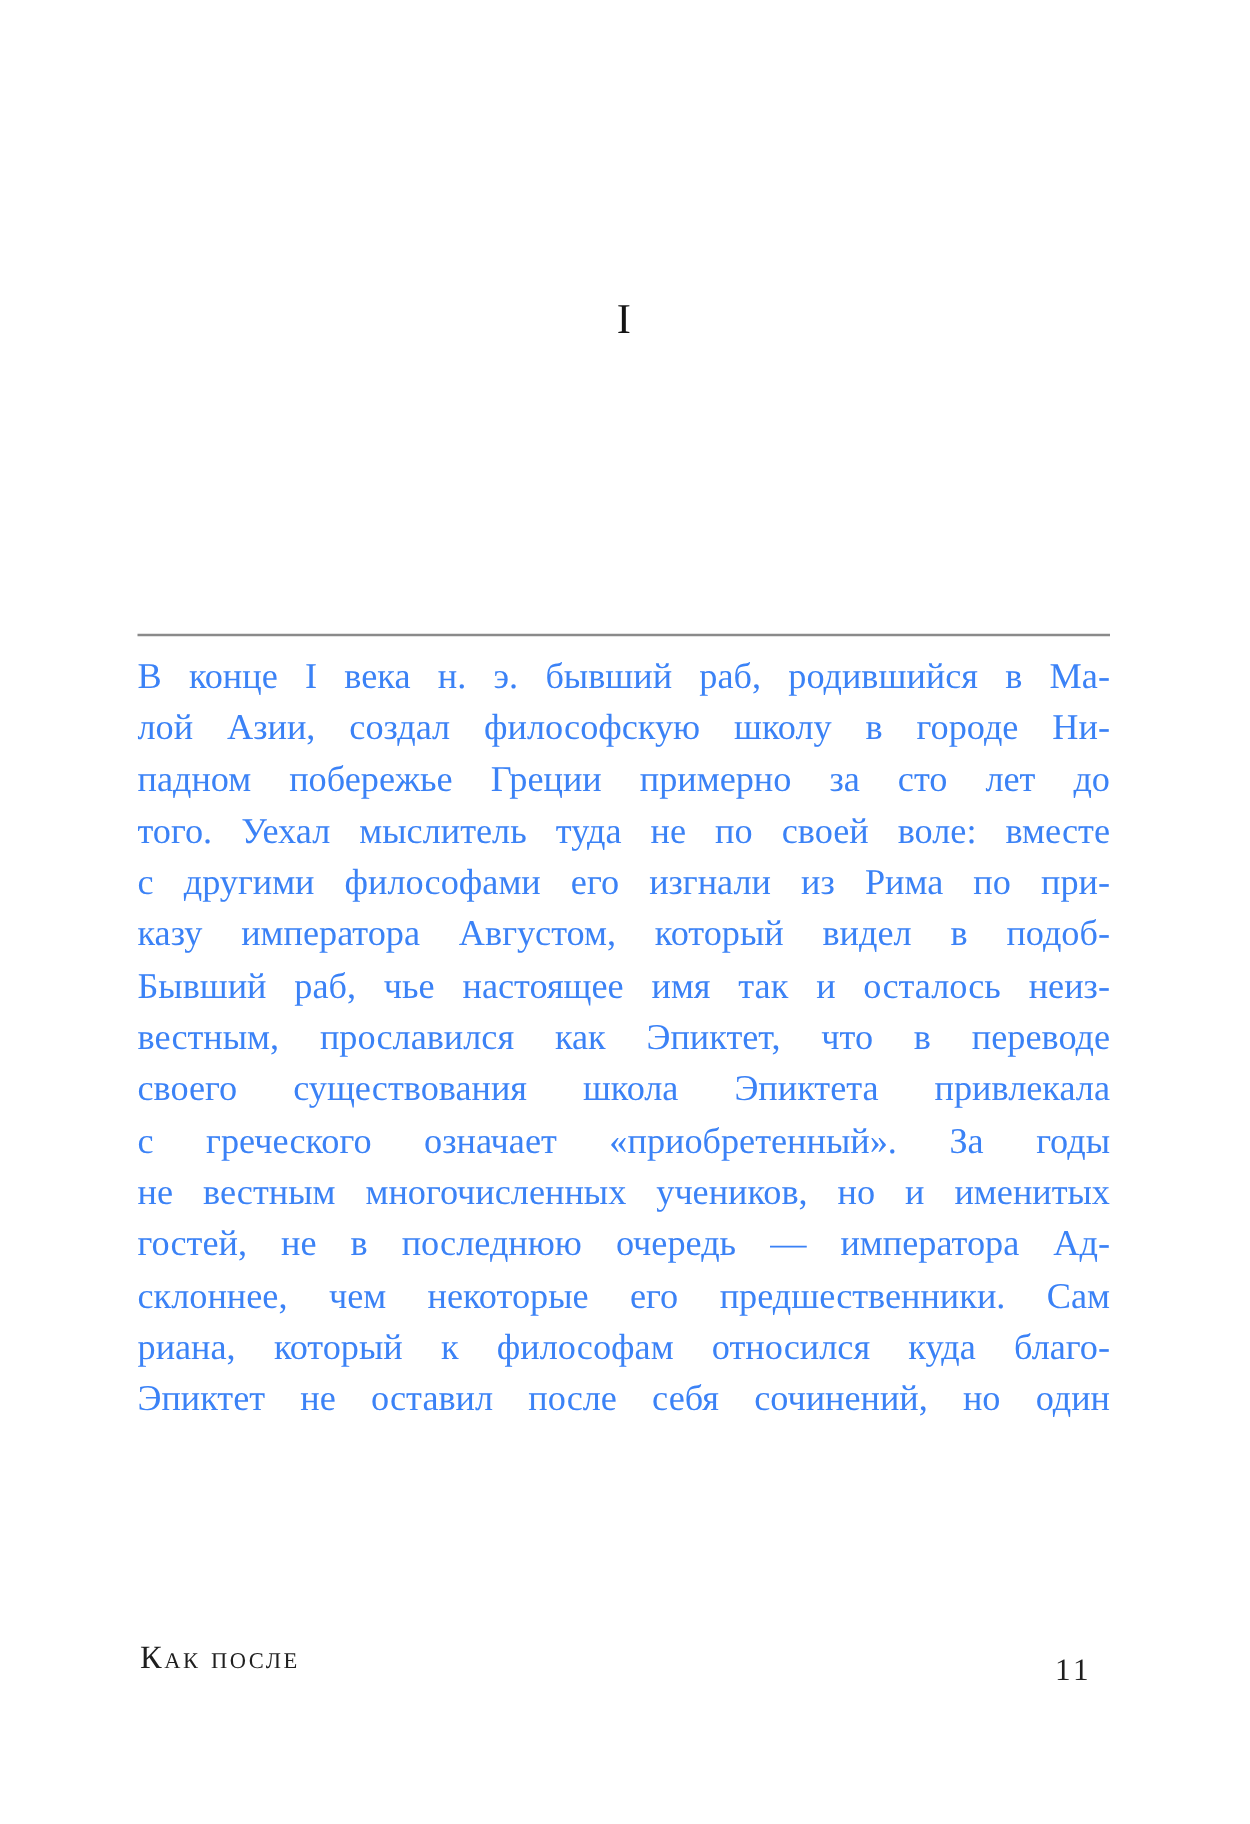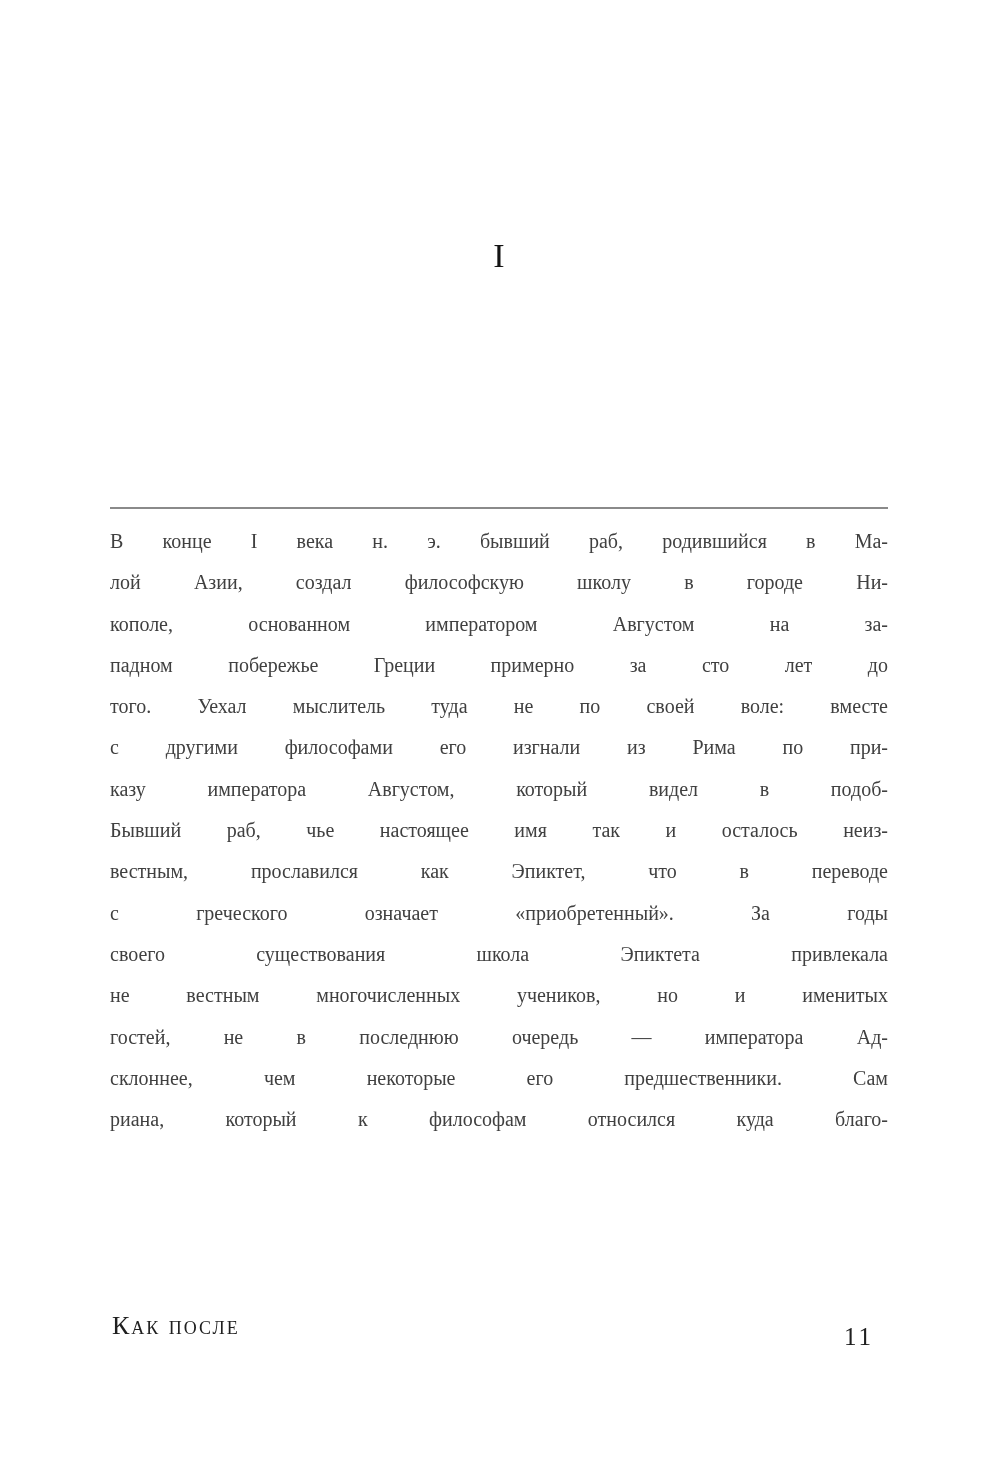--- a/index.html
+++ b/index.html
@@ -50,23 +50,23 @@
     height: 0;
     margin: 0;
     border: none;
     border-top: 2px solid #8a8a8a;
   }
   .body-text {
     position: absolute;
     top: 521px;
     left: 110px;
     width: 778px;
-    font-size: 20px;
+    font-size: 29px;
     line-height: 41.3px;
-    color: #404040;
+    color: #3b82f6;
   }
   .body-line {
     text-align: justify;
     text-align-last: justify;
     white-space: nowrap;
     overflow: hidden;
   }
   .footer {
     position: absolute;
     top: 1313px;
@@ -97,33 +97,33 @@
 <div class="page">
 
   <div class="chapter-number">I</div>
 
 
   <hr class="rule">
 
   <div class="body-text">
     <div class="body-line">В конце I века н. э. бывший раб, родившийся в Ма-</div>
     <div class="body-line">лой Азии, создал философскую школу в городе Ни-</div>
-    <div class="body-line">кополе, основанном императором Августом на за-</div>
     <div class="body-line">падном побережье Греции примерно за сто лет до</div>
     <div class="body-line">того. Уехал мыслитель туда не по своей воле: вместе</div>
     <div class="body-line">с другими философами его изгнали из Рима по при-</div>
     <div class="body-line">казу императора Августом, который видел в подоб-</div>
     <div class="body-line">Бывший раб, чье настоящее имя так и осталось неиз-</div>
     <div class="body-line">вестным, прославился как Эпиктет, что в переводе</div>
+    <div class="body-line">своего существования школа Эпиктета привлекала</div>
     <div class="body-line">с греческого означает «приобретенный». За годы</div>
-    <div class="body-line">своего существования школа Эпиктета привлекала</div>
     <div class="body-line">не вестным многочисленных учеников, но и именитых</div>
     <div class="body-line">гостей, не в последнюю очередь — императора Ад-</div>
     <div class="body-line">склоннее, чем некоторые его предшественники. Сам</div>
     <div class="body-line">риана, который к философам относился куда благо-</div>
+    <div class="body-line">Эпиктет не оставил после себя сочинений, но один</div>
   </div>
 
   <div class="footer">
     <span class="running-title">Как после</span>
     <span class="page-number">11</span>
   </div>
 
 </div>
 
 </body></html>

